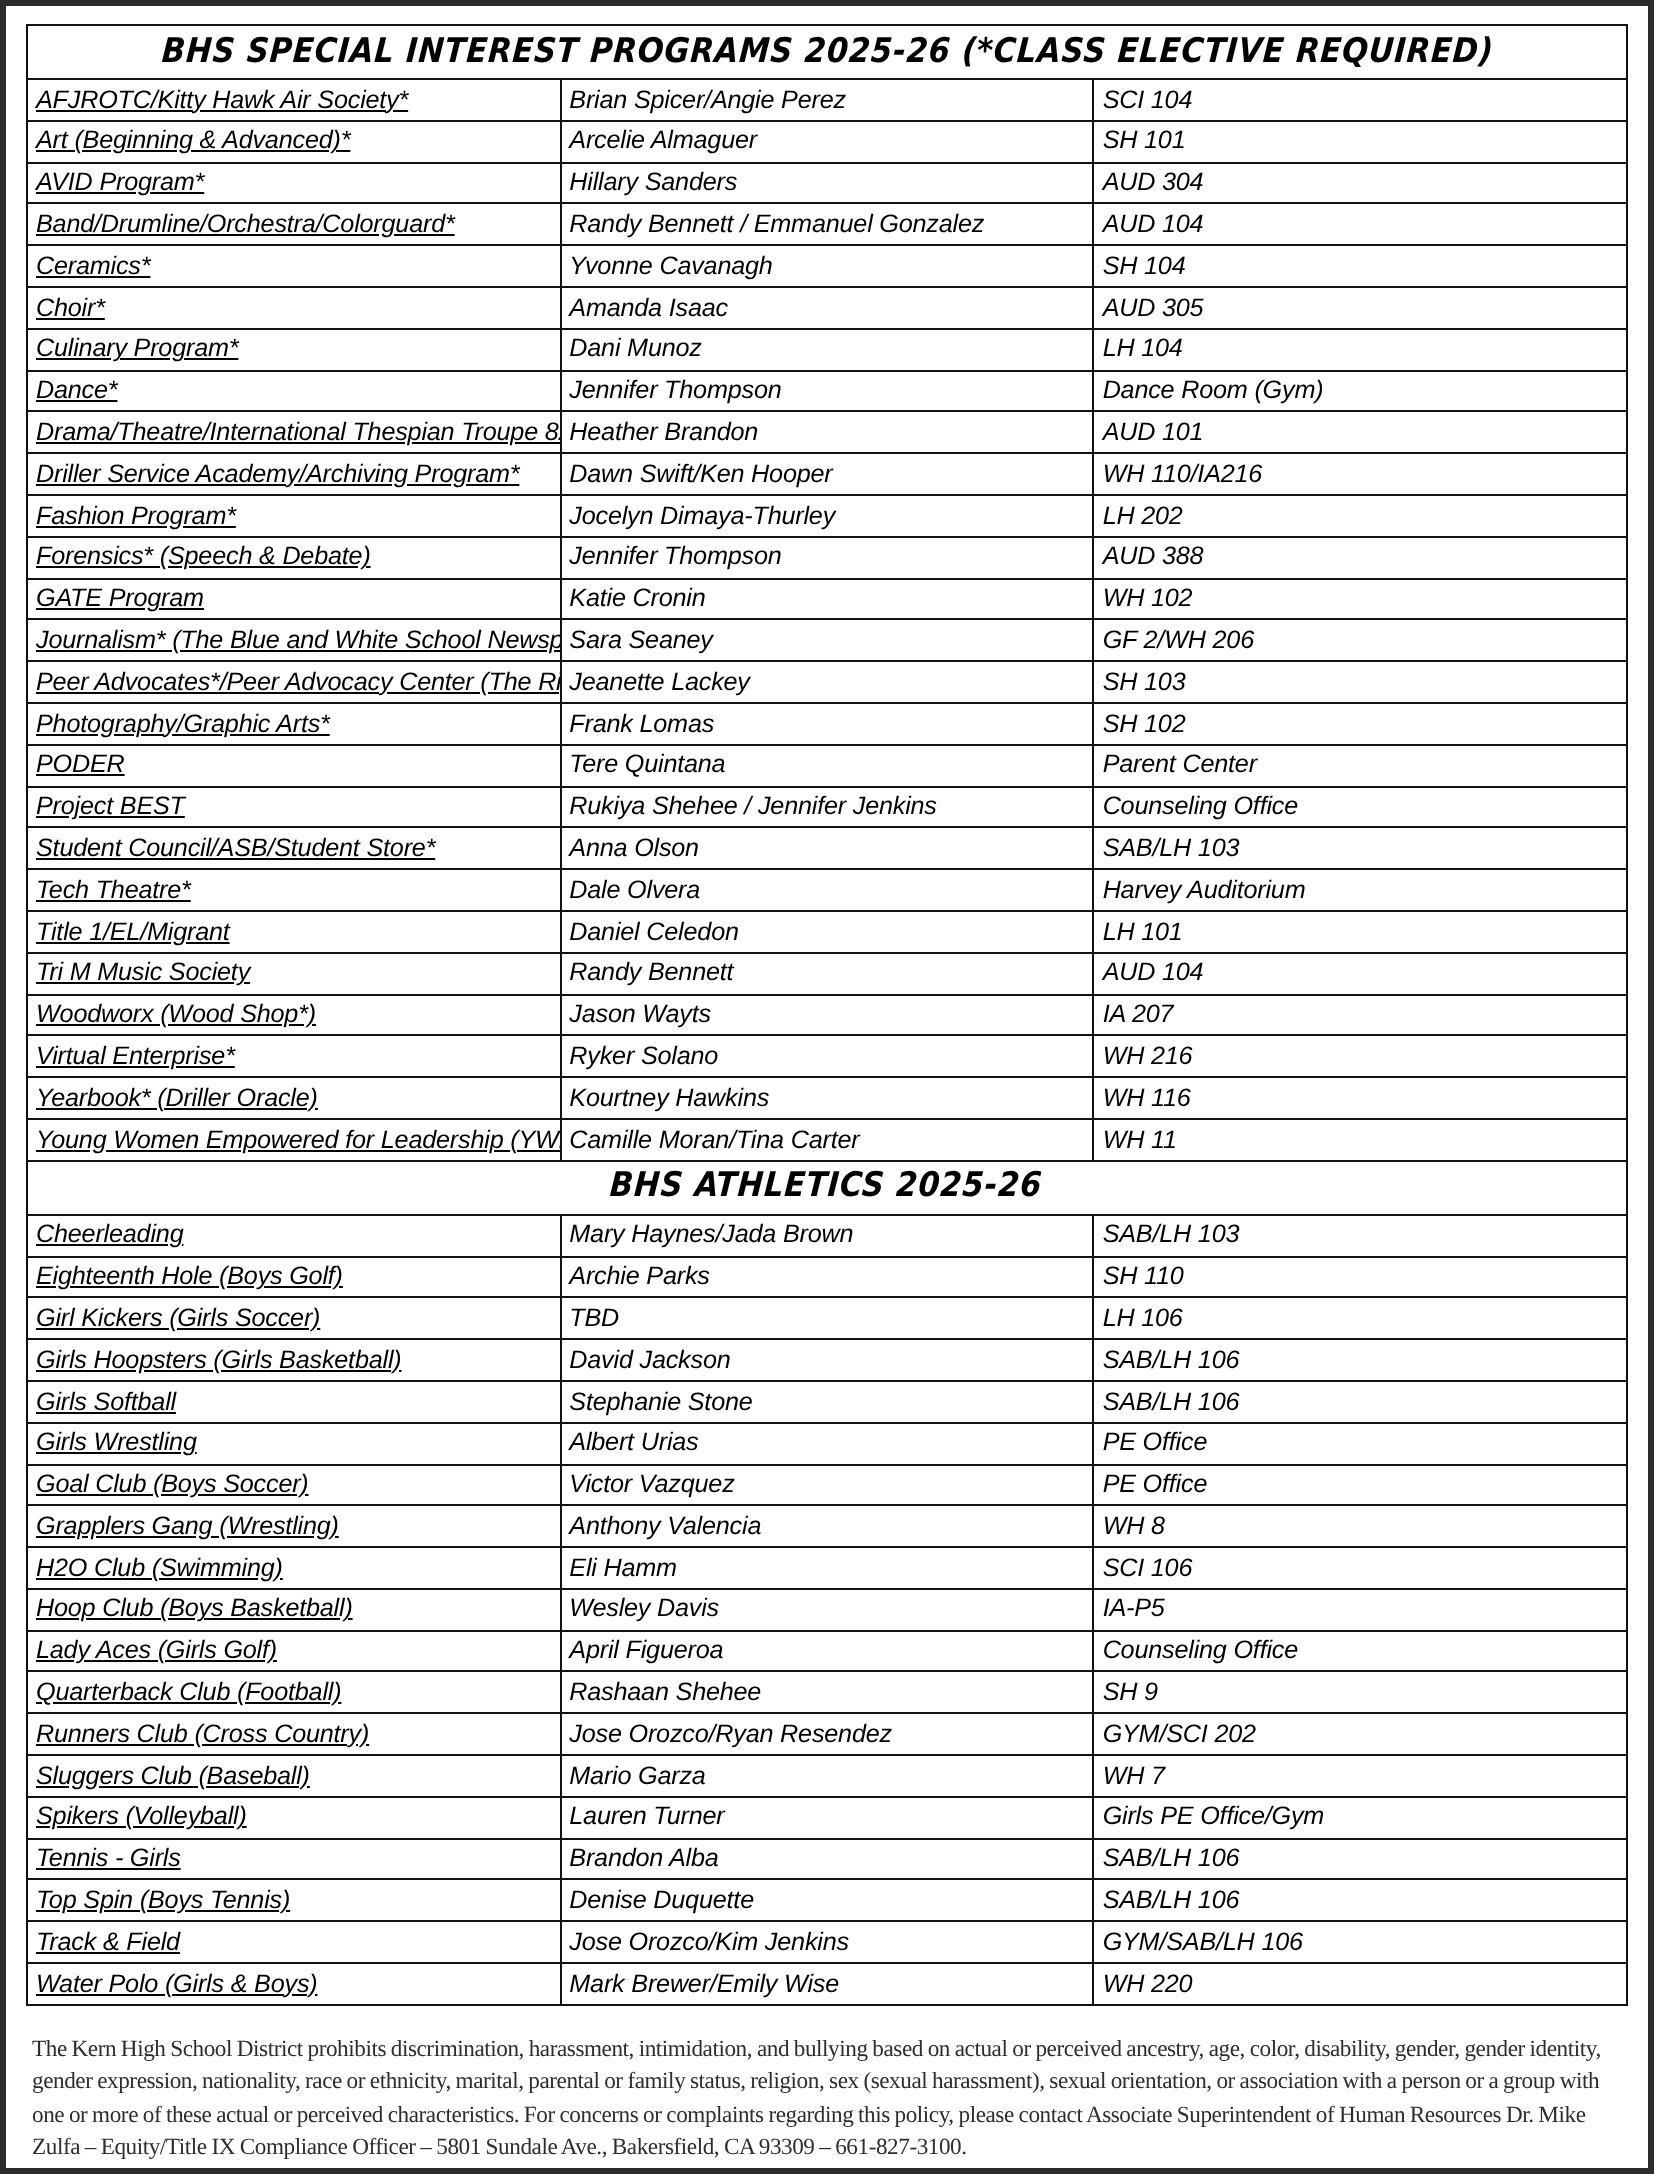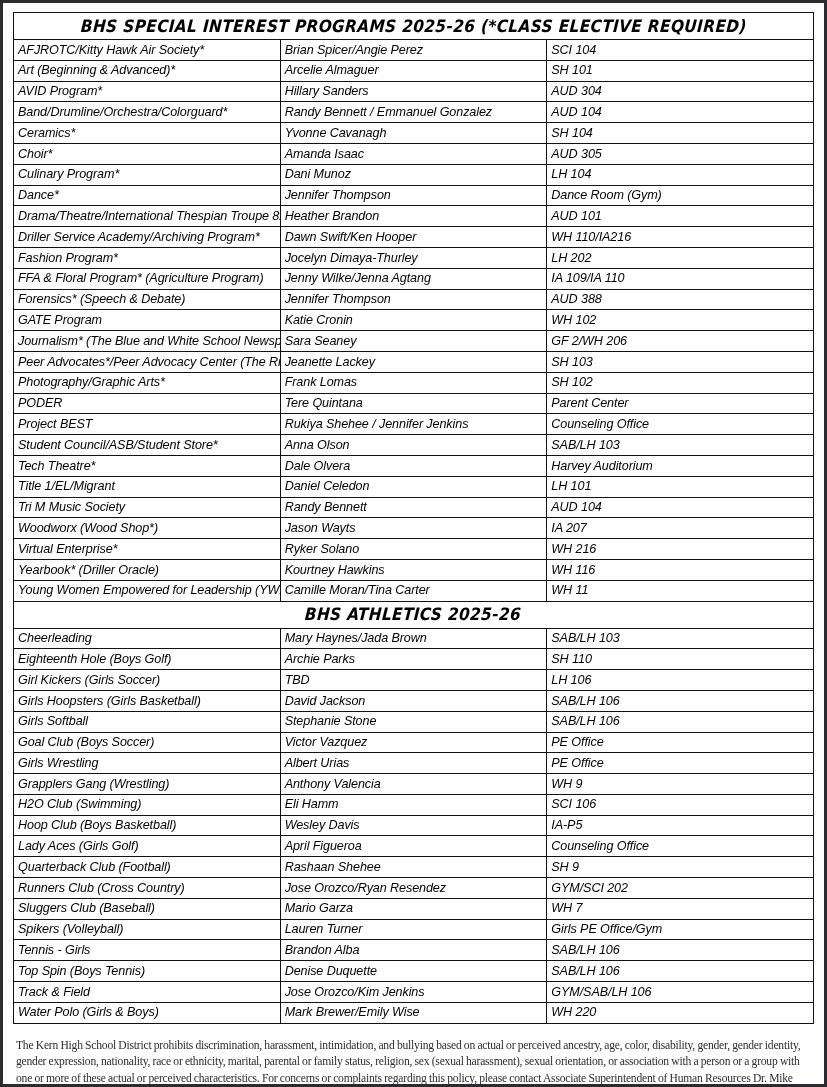--- a/index.html
+++ b/index.html
@@ -40,21 +40,21 @@
     font-size: 12.6px;
     font-style: italic;
     font-weight: 400;
     line-height: 1;
     height: 19.8px;
     white-space: nowrap;
     overflow: hidden;
     vertical-align: middle;
     letter-spacing: -0.1px;
   }
-  table.programs td.c-activity { width: 371px; }
+  table.programs td.c-activity { width: 371px; text-decoration: underline; }
   table.programs td.c-advisor  { width: 258px; margin-left: 48px; }
   table.programs td.c-room     { width: auto; font-style: italic; }
 
   
   table.programs td.section-title {
     text-align: center;
     font-style: italic;
     font-weight: 700;
     font-size: 17px;
     height: 26px;
@@ -144,25 +144,20 @@
           <td class="c-activity">Driller Service Academy/Archiving Program*</td>
           <td class="c-advisor">Dawn Swift/Ken Hooper</td>
           <td class="c-room">WH 110/IA216</td>
         </tr>
         <tr>
           <td class="c-activity">Fashion Program*</td>
           <td class="c-advisor">Jocelyn Dimaya-Thurley</td>
           <td class="c-room">LH 202</td>
         </tr>
         <tr>
-          <td class="c-activity">FFA &amp; Floral Program* (Agriculture Program)</td>
-          <td class="c-advisor">Jenny Wilke/Jenna Agtang</td>
-          <td class="c-room">IA 109/IA 110</td>
-        </tr>
-        <tr>
           <td class="c-activity">Forensics* (Speech &amp; Debate)</td>
           <td class="c-advisor">Jennifer Thompson</td>
           <td class="c-room">AUD 388</td>
         </tr>
         <tr>
           <td class="c-activity">GATE Program</td>
           <td class="c-advisor">Katie Cronin</td>
           <td class="c-room">WH 102</td>
         </tr>
         <tr>
@@ -252,33 +247,33 @@
           <td class="c-activity">Girls Hoopsters (Girls Basketball)</td>
           <td class="c-advisor">David Jackson</td>
           <td class="c-room">SAB/LH 106</td>
         </tr>
         <tr>
           <td class="c-activity">Girls Softball</td>
           <td class="c-advisor">Stephanie Stone</td>
           <td class="c-room">SAB/LH 106</td>
         </tr>
         <tr>
+          <td class="c-activity">Girls Wrestling</td>
+          <td class="c-advisor">Albert Urias</td>
+          <td class="c-room">PE Office</td>
+        </tr>
+        <tr>
           <td class="c-activity">Goal Club (Boys Soccer)</td>
           <td class="c-advisor">Victor Vazquez</td>
           <td class="c-room">PE Office</td>
         </tr>
         <tr>
-          <td class="c-activity">Girls Wrestling</td>
-          <td class="c-advisor">Albert Urias</td>
-          <td class="c-room">PE Office</td>
-        </tr>
-        <tr>
           <td class="c-activity">Grapplers Gang (Wrestling)</td>
           <td class="c-advisor">Anthony Valencia</td>
-          <td class="c-room">WH 9</td>
+          <td class="c-room">WH 8</td>
         </tr>
         <tr>
           <td class="c-activity">H2O Club (Swimming)</td>
           <td class="c-advisor">Eli Hamm</td>
           <td class="c-room">SCI 106</td>
         </tr>
         <tr>
           <td class="c-activity">Hoop Club (Boys Basketball)</td>
           <td class="c-advisor">Wesley Davis</td>
           <td class="c-room">IA-P5</td>

